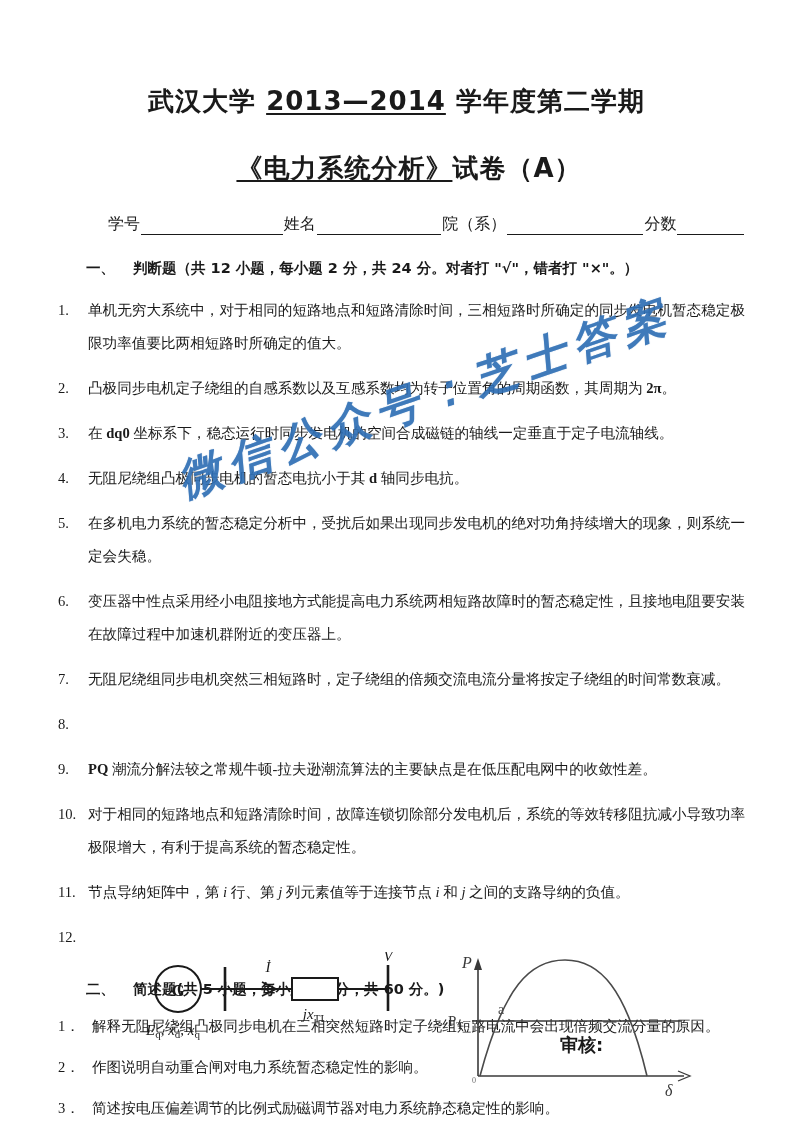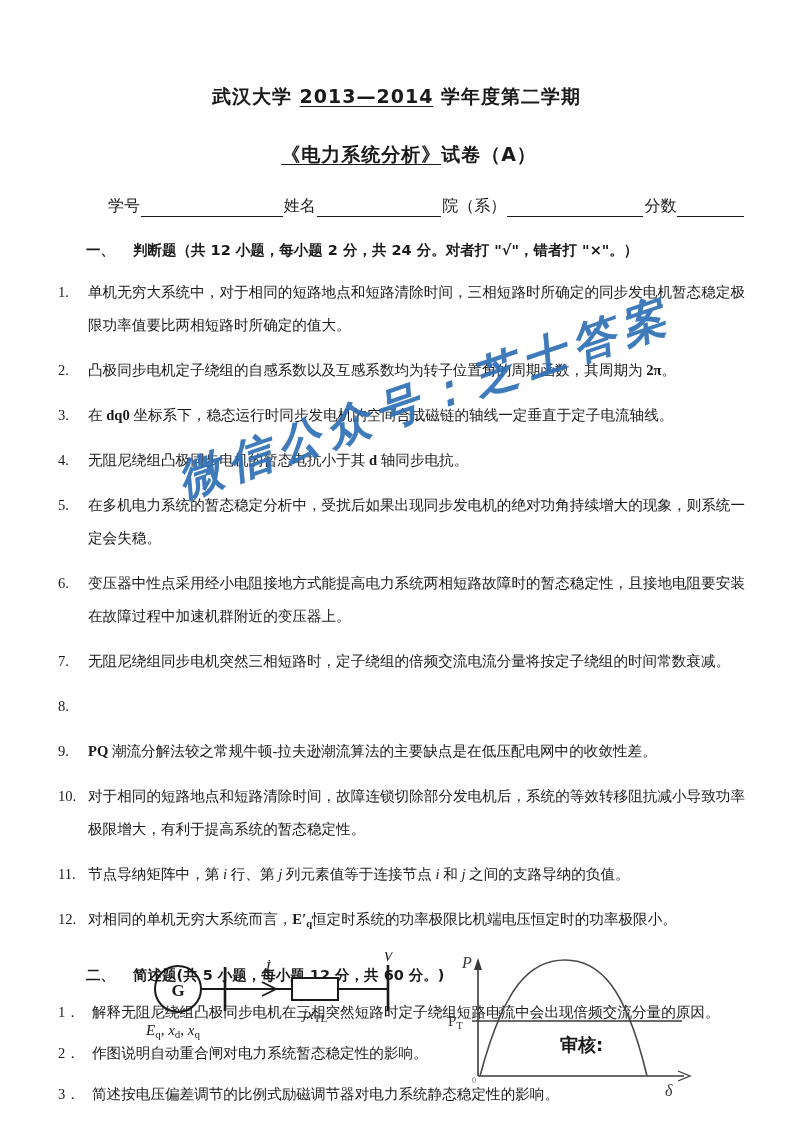--- a/index.html
+++ b/index.html
@@ -18,21 +18,21 @@
   }
 
   
   .doc-header {
     padding-top: 84px;
     text-align: center;
   }
   .title-line-1, .title-line-2 {
     font-family: "DejaVu Sans", "Liberation Sans", sans-serif;
     font-weight: bold;
-    font-size: 19px;
+    font-size: 26px;
     letter-spacing: 1px;
     white-space: nowrap;
   }
   .title-line-2 { margin-top: 32px; padding-left: 25px; }
   .u { text-decoration: underline; text-underline-offset: 3px; }
 
   
   .info-row {
     margin: 28px 0 0 0;
     padding: 0 48px 0 108px;
@@ -201,21 +201,20 @@
     <li class="q">
       <span class="q-num">10.</span>
       <span class="q-text">对于相同的短路地点和短路清除时间，故障连锁切除部分发电机后，系统的等效转移阻抗减小导致功率极限增大，有利于提高系统的暂态稳定性。</span>
     </li>
     <li class="q">
       <span class="q-num">11.</span>
       <span class="q-text">节点导纳矩阵中，第&nbsp;<i class="v">i</i>&nbsp;行、第&nbsp;<i class="v">j</i>&nbsp;列元素值等于连接节点&nbsp;<i class="v">i</i>&nbsp;和&nbsp;<i class="v">j</i>&nbsp;之间的支路导纳的负值。</span>
     </li>
     <li class="q">
       <span class="q-num">12.</span>
-      <span class="q-text">对相同的单机无穷大系统而言，<b class="v">E</b><b class="v" style="font-style:italic">′</b><b class="v ital-sub">q</b>恒定时系统的功率极限比机端电压恒定时的功率极限小。</span>
     </li>
   </ul>
 
   <div class="section-head sec2-head">
     <span class="num">二、</span><span>简述题(共 5 小题，每小题 12 分，共 60 分。)</span>
   </div>
 
   <ul class="qlist sec2-list">
     <li class="q">
       <span class="q-num">1．</span>

